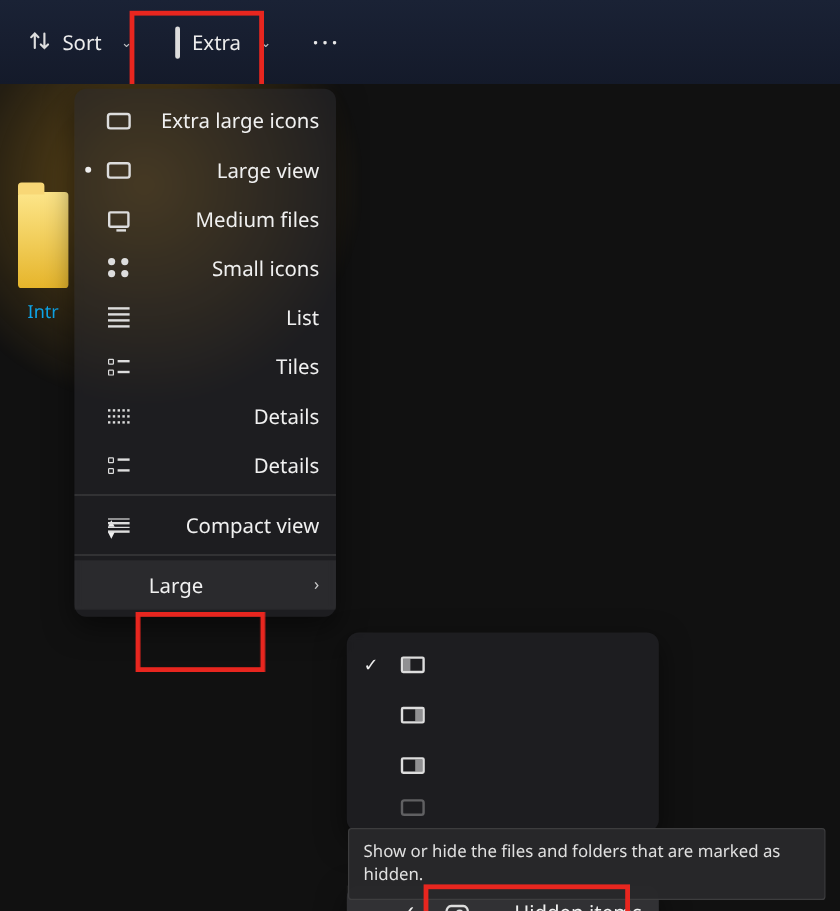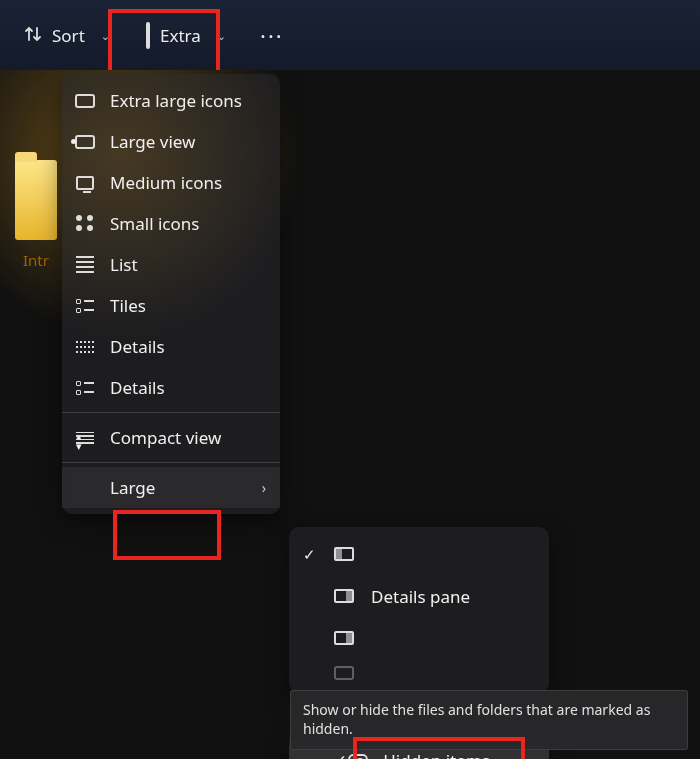--- a/index.html
+++ b/index.html
@@ -69,45 +69,46 @@
     position: relative;
   }
   .folder-icon::before {
     content: "";
     position: absolute;
     left: 0; top: -8px;
     width: 22px; height: 10px;
     background: #f8d776;
     border-radius: 3px 3px 0 0;
   }
-  .folder-label { font-size: 15px; color: #a16207;}
+  .folder-label { font-size: 15px; color: #0ea5e9;}
 
   
   .menu {
     position: absolute;
     background: rgba(40,40,45,0.55);
     border-radius: 10px;
     padding: 6px 0;
     box-shadow: 0 8px 24px rgba(0,0,0,.5);
     backdrop-filter: blur(4px);
     z-index: 5;
   }
   .menu.view-menu {
     left: 62px; top: 4px;
     width: 218px;
   }
   .menu-item {
     display: flex;
     align-items: center;
     height: 41px;
-    padding: 0 14px 0 12px;
+    padding: 0 14px 0 26px;
     font-size: 17px;
     color: #f0f0f0;
     cursor: pointer;
     position: relative;
+    justify-content: space-between;
   }
   .menu-item .mi-icon {
     width: 22px; height: 22px;
     margin-right: 14px;
     display: flex; align-items: center; justify-content: center;
   }
   .menu-item.hover, .menu-item:hover { background: rgba(255,255,255,.06);}
   .menu-sep {
     height: 1px; background: rgba(255,255,255,.15);
     margin: 4px 0;
@@ -234,21 +235,21 @@
       <span class="bullet"></span>
       <span class="mi-icon">
           <span class="ic-panel"></span>
         </span>
       <span>Large view</span>
     </div>
     <div class="menu-item">
       <span class="mi-icon">
           <span class="ic-monitor"></span>
         </span>
-      <span>Medium icons</span>
+      <span>Medium files</span>
     </div>
     <div class="menu-item">
       <span class="mi-icon">
           <span class="ic-grid4 dots">
             <span></span>
             <span></span>
             <span></span>
             <span></span>
           </span>
         </span>
@@ -331,21 +332,20 @@
     <div class="menu-item">
       <span class="check">✓</span>
       <span class="mi-icon">
           <span class="ic-pane-left"></span>
         </span>
     </div>
     <div class="menu-item">
       <span class="mi-icon">
           <span class="ic-pane-right"></span>
         </span>
-      <span>Details pane</span>
     </div>
     <div class="menu-item">
       <span class="mi-icon">
           <span class="ic-pane-right"></span>
         </span>
     </div>
     <div class="menu-item" style="opacity:.35;overflow:hidden;height:28px;">
       <span class="mi-icon">
           <span class="ic-panel"></span>
         </span>

